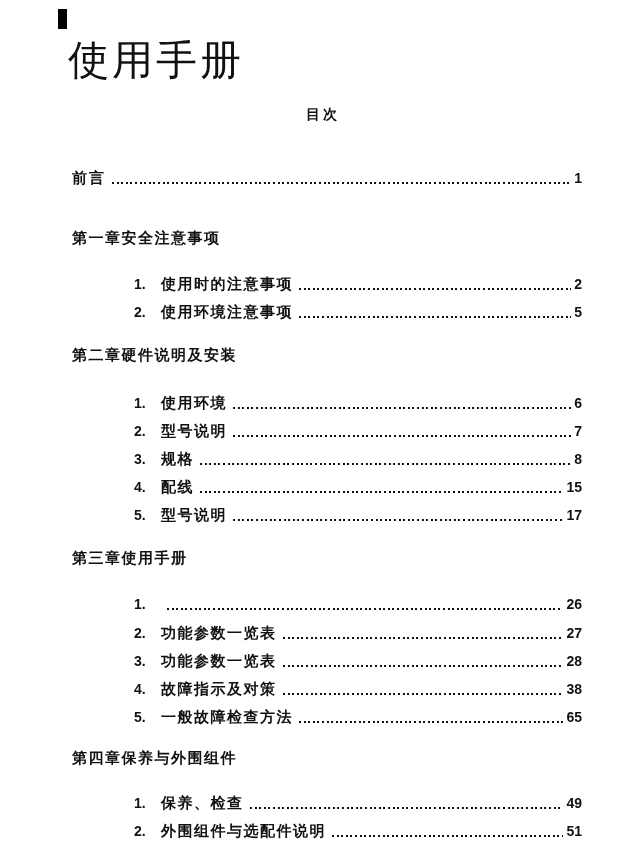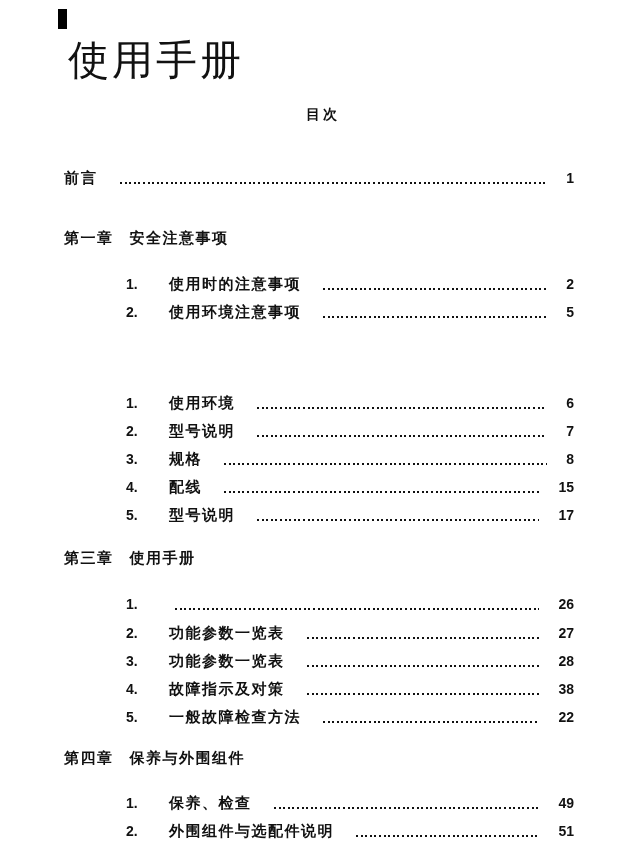--- a/index.html
+++ b/index.html
@@ -22,25 +22,24 @@
     white-space:nowrap;
   }
   .subtitle{
     position:absolute;top:104px;left:68px;width:510px;
     text-align:center;
     font-family:"Liberation Serif","DejaVu Serif",serif;
     font-weight:700;font-size:14px;line-height:21px;letter-spacing:3px;
     white-space:nowrap;
   }
   .row{
-    position:absolute;left:64px;width:510px;
+    position:absolute;left:72px;width:510px;
     display:flex;align-items:baseline;
     font-weight:700;font-size:15px;line-height:17px;
     white-space:nowrap;
-    gap:16px;
   }
   .leader{
     flex:1 1 auto;height:2px;align-self:flex-end;
     margin:0 3px 3px 6px;
     background:repeating-linear-gradient(90deg,#111 0 2px,transparent 2px 4.6px);
   }
   .pageno{font-size:14px;}
   .chapter .chnum{letter-spacing:1.5px;}
   .chapter .chtitle{letter-spacing:1.5px;}
   .preface .label{letter-spacing:2px;}
@@ -73,20 +72,24 @@
     <span class="leader"></span>
     <span class="pageno">2</span>
   </div>
   <div class="row item" style="top:303px">
     <span class="num">2.</span>
     <span class="label">使用环境注意事项</span>
     <span class="leader"></span>
     <span class="pageno">5</span>
   </div>
 
+  <div class="row chapter" style="top:346px">
+    <span class="chnum">第二章</span>
+    <span class="chtitle">硬件说明及安装</span>
+  </div>
   <div class="row item" style="top:394px">
     <span class="num">1.</span>
     <span class="label">使用环境</span>
     <span class="leader"></span>
     <span class="pageno">6</span>
   </div>
   <div class="row item" style="top:422px">
     <span class="num">2.</span>
     <span class="label">型号说明</span>
     <span class="leader"></span>
@@ -135,21 +138,21 @@
   <div class="row item" style="top:680px">
     <span class="num">4.</span>
     <span class="label">故障指示及对策</span>
     <span class="leader"></span>
     <span class="pageno">38</span>
   </div>
   <div class="row item" style="top:708px">
     <span class="num">5.</span>
     <span class="label">一般故障检查方法</span>
     <span class="leader"></span>
-    <span class="pageno">22</span>
+    <span class="pageno">65</span>
   </div>
 
   <div class="row chapter" style="top:749px">
     <span class="chnum">第四章</span>
     <span class="chtitle">保养与外围组件</span>
   </div>
   <div class="row item" style="top:794px">
     <span class="num">1.</span>
     <span class="label">保养、检查</span>
     <span class="leader"></span>

